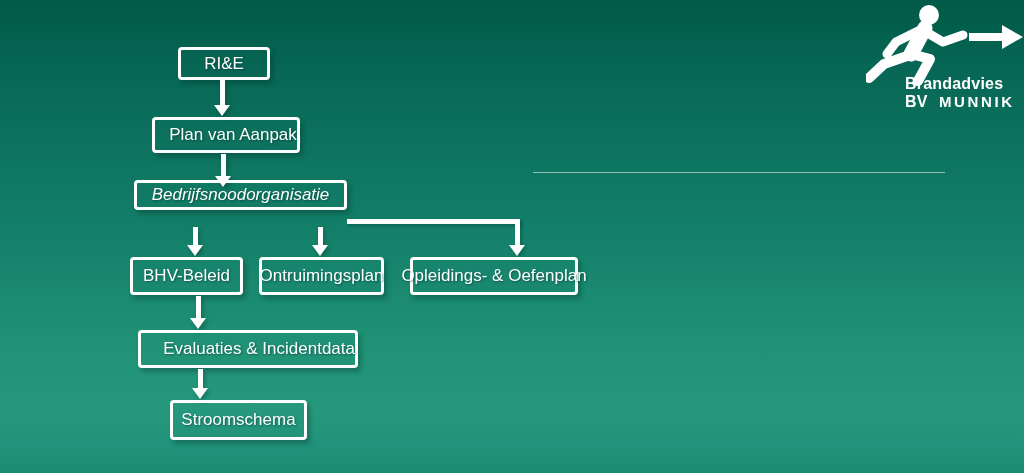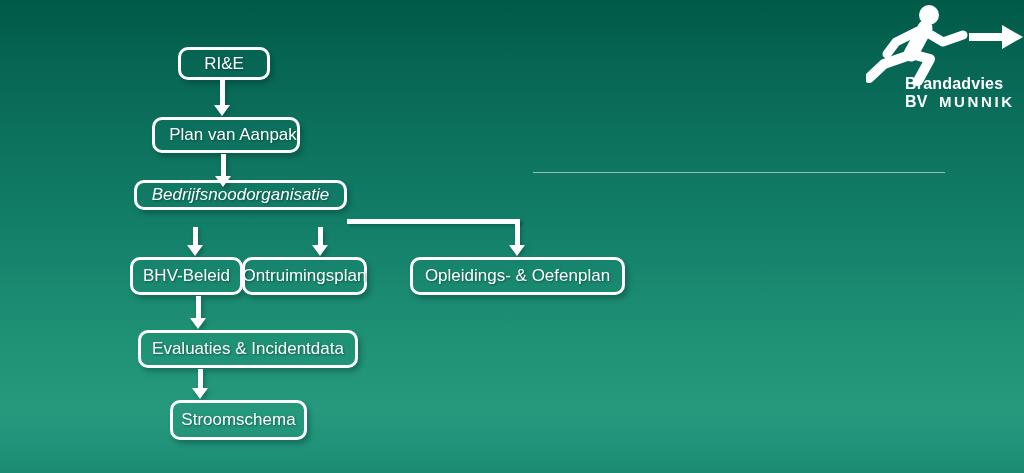--- a/index.html
+++ b/index.html
@@ -12,36 +12,36 @@
       #005a47 0%, #076654 14%, #0e7560 34%,
       #15826b 52%, #1e9074 70%, #26997d 86%,
       #20937a 94%, #1b8c71 100%);
   }
 
   
   .node {
     position:absolute;
     box-sizing:border-box;
     border:3px solid #ffffff;
-    border-radius:10px;
+    border-radius:4px;
     display:flex; align-items:center; justify-content:center;
     color:#ffffff;
     font-size:17px;
     white-space:nowrap;
     text-shadow:1px 1px 2px rgba(0,50,40,.55);
     box-shadow:3px 4px 5px rgba(0,45,36,.33);
     background:transparent;
   }
   .n-rie                     { left:178px; top:47px;  width:92px;  height:33px; }
   .n-plan                    { left:152px; top:117px; width:148px; height:36px;padding-left:14px; }
   .n-bno                     { left:134px; top:180px; width:213px; height:30px;font-style:italic; }
   .n-bhv                     { left:130px; top:257px; width:113px; height:38px; }
-  .n-ontruiming              { left:242px; top:257px; width:125px; height:38px; }
-  .n-opleiding               { left:410px; top:257px; width:215px; height:38px; }
-  .n-evaluaties              { left:138px; top:330px; width:220px; height:38px; }
+  .n-ontruiming              { left:259px; top:257px; width:125px; height:38px; }
+  .n-opleiding               { left:410px; top:257px; width:168px; height:38px; }
+  .n-evaluaties              { left:138px; top:330px; width:220px; height:38px;justify-content:flex-end; }
   .n-actualisaties           { left:170px; top:400px; width:137px; height:40px; }
 
   
   .varrow {
     position:absolute; width:16px;
     display:flex; flex-direction:column; align-items:center;
     filter:drop-shadow(2px 3px 2px rgba(0,45,36,.35));
   }
   .varrow .shaft { width:5px; flex:1 1 auto; background:#ffffff; }
   .varrow .head  {

